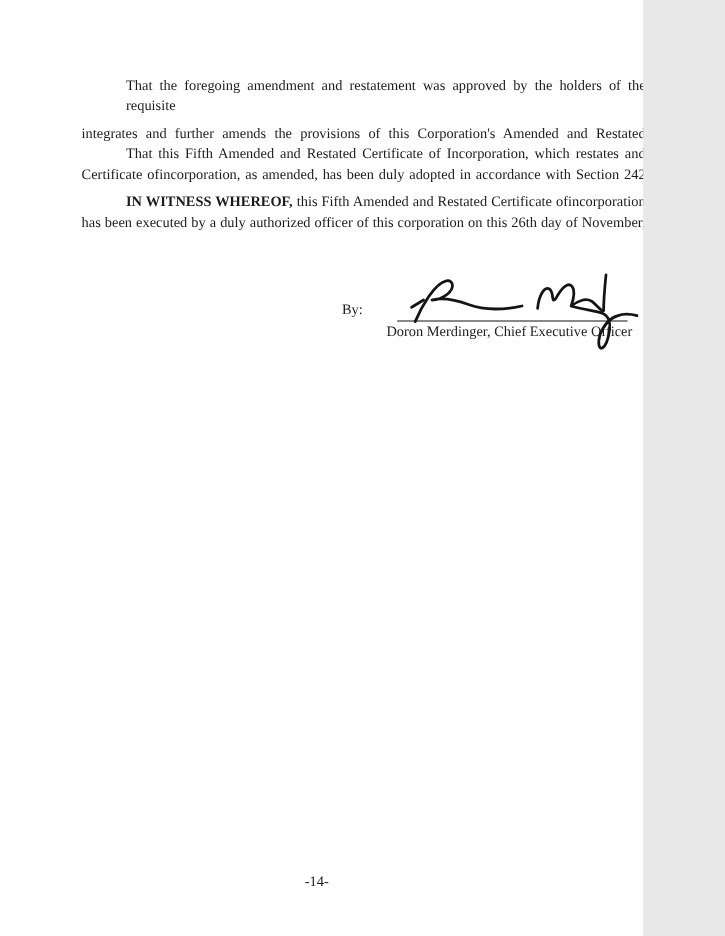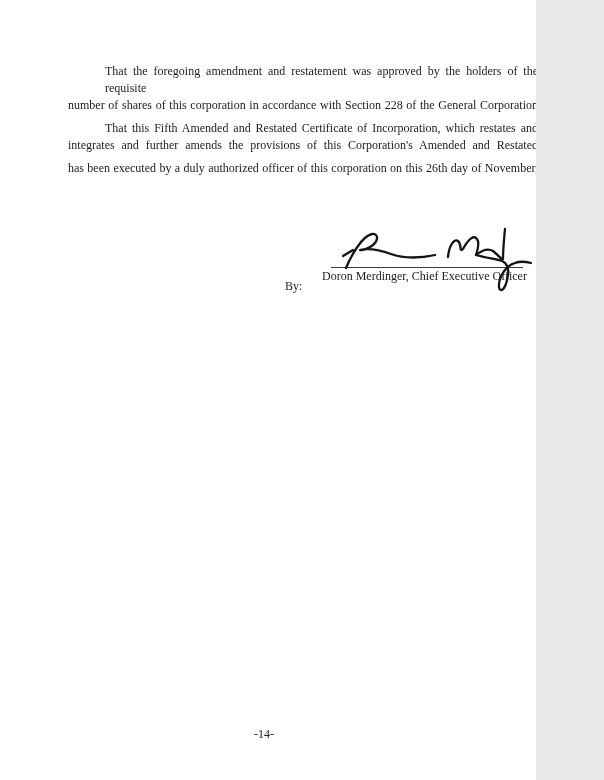--- a/index.html
+++ b/index.html
@@ -6,46 +6,47 @@
   .page{
     position:relative;width:536px;height:780px;background:#ffffff;
     font-family:"Liberation Serif", serif;color:#1c1c1c;overflow:hidden;text-decoration:underline;
   }
   .content{position:absolute;left:68px;top:63px;width:470px;font-size:12px;line-height:17px;}
   .para{margin:0 0 6px 0;}
   .tline{text-align:justify;text-align-last:justify;}
   .tline.indent{padding-left:37px;}
   .tline.last{text-align-last:left;}
   .b{font-weight:bold;}
-  .sig-by{position:absolute;left:285px;top:250px;font-size:12px;line-height:17px;margin-top:28px;}
+  .sig-by{position:absolute;left:285px;top:250px;font-size:12px;line-height:17px;}
   .sig-line{position:absolute;left:331px;top:267px;width:192px;height:1px;background:#3a3a3a;}
   .sig-name{position:absolute;left:322px;top:268px;font-size:12px;line-height:17px;white-space:nowrap;}
   .sig-svg{position:absolute;left:336px;top:226px;width:196px;height:66px;}
   .sig-svg path{fill:none;stroke:#141414;stroke-width:2.3;stroke-linecap:round;stroke-linejoin:round;}
   .page-number{position:absolute;left:0;top:726px;width:100%;text-align:center;
     font-size:12px;line-height:17px;transform:translateX(-4px);}
 </style>
 </head>
 <body>
 
 <div class="page">
 
   <div class="content">
 
     <div class="para">
         <div class="tline indent">That the foregoing amendment and restatement was approved by the holders of the requisite</div>
-        <div class="tline">number of shares of this corporation in accordance with Section 228 of the General Corporation</div>
       </div>
 
     <div class="para">
+        <div class="tline">integrates and further amends the provisions of this Corporation's Amended and Restated</div>
         <div class="tline indent">That this Fifth Amended and Restated Certificate of Incorporation, which restates and</div>
-        <div class="tline">integrates and further amends the provisions of this Corporation's Amended and Restated</div>
+        <div class="tline">Certificate ofincorporation, as amended, has been duly adopted in accordance with Section 242</div>
       </div>
 
     <div class="para">
+      <div class="tline indent"><span class="b">IN WITNESS WHEREOF,</span> <span>this Fifth Amended and Restated Certificate ofincorporation</span></div>
       <div class="tline">has been executed by a duly authorized officer of this corporation on this 26th day of November,</div>
     </div>
 
   </div>
 
   <div class="sig-by">By:</div>
 
   <div class="sig-line"></div>
 
   <div class="sig-name">Doron Merdinger, Chief Executive Officer</div>

